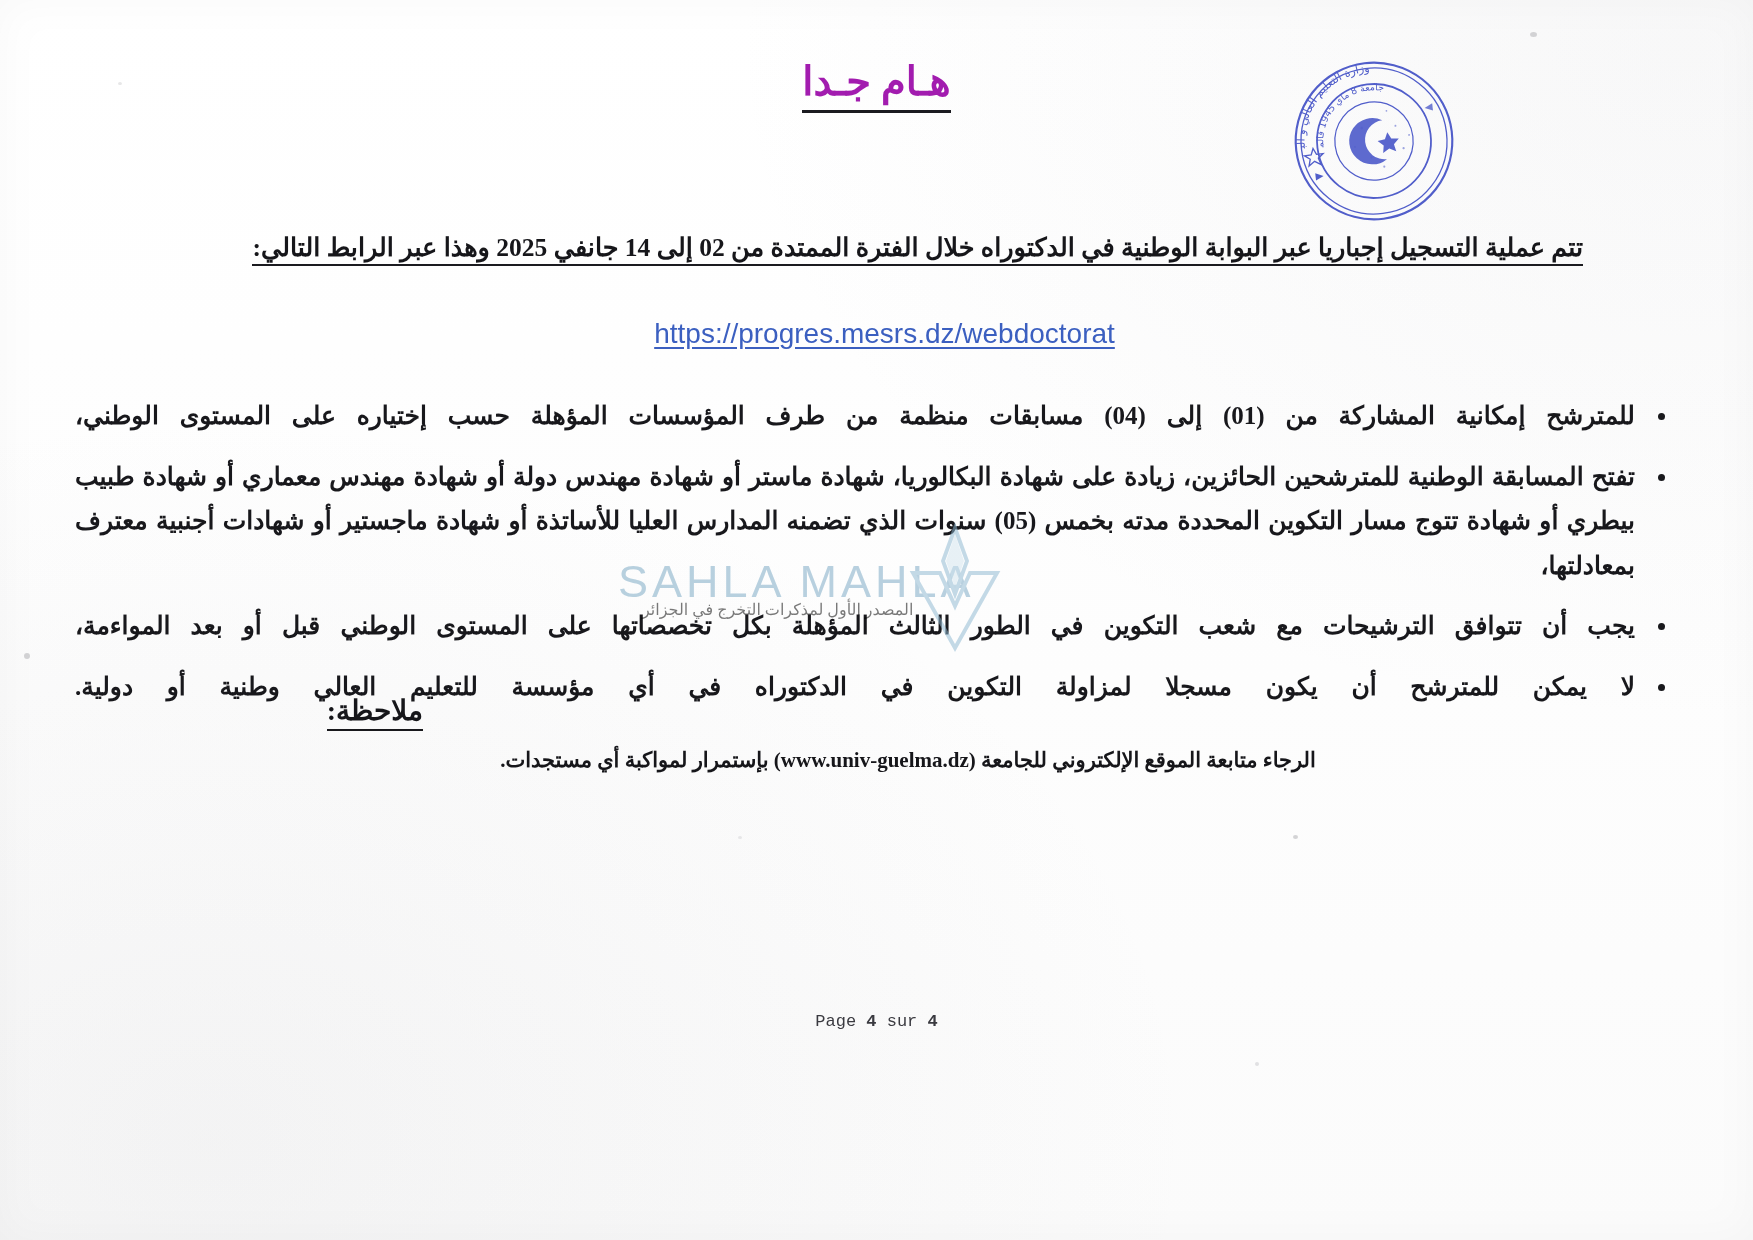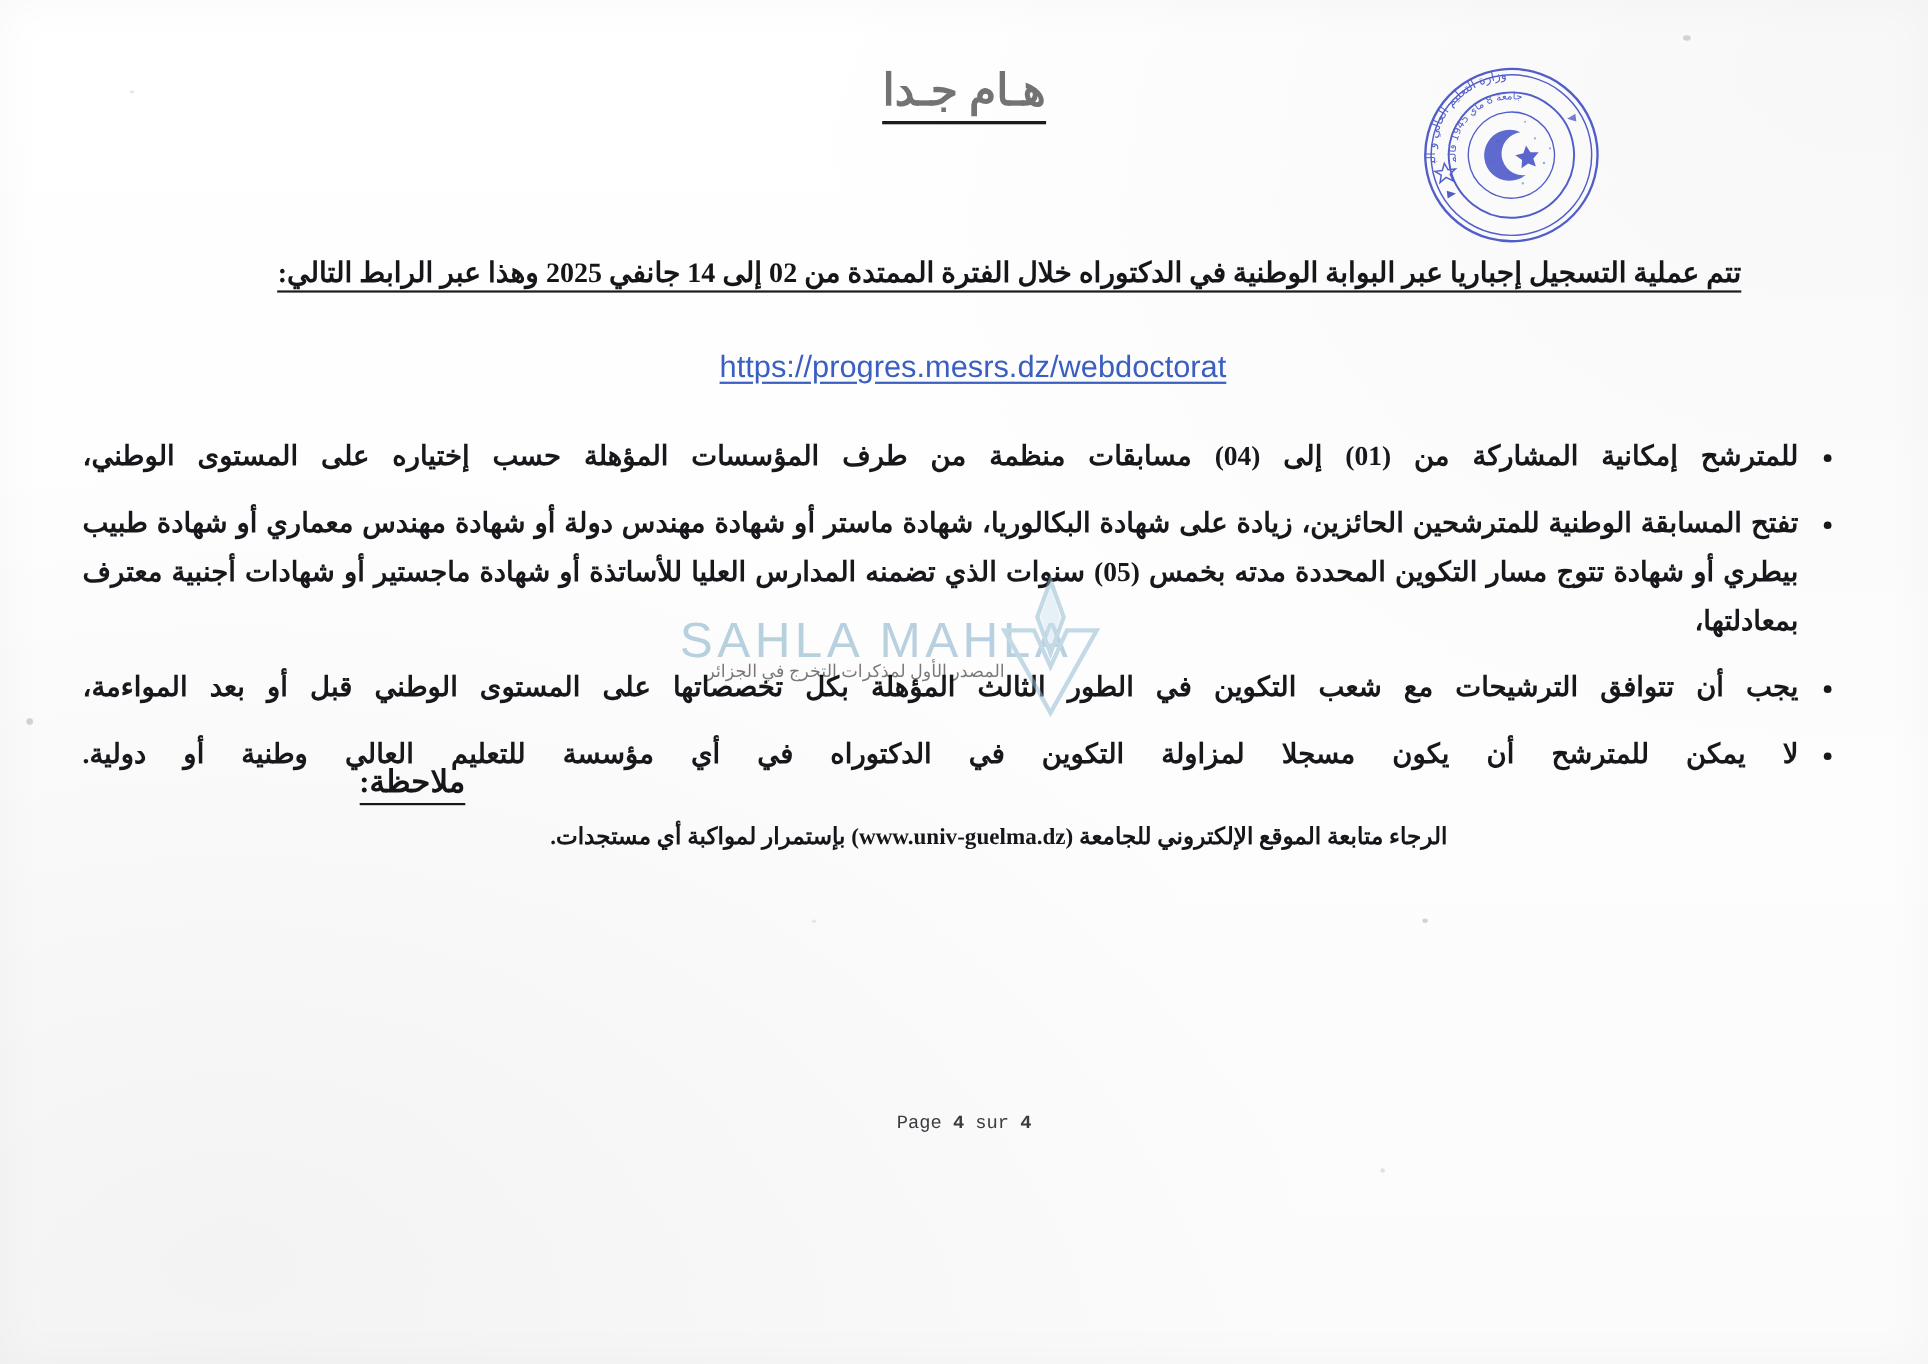--- a/index.html
+++ b/index.html
@@ -45,21 +45,21 @@
   
   .title {
     position: absolute;
     top: 58px;
     left: 0;
     width: 100%;
     text-align: center;
     font-size: 40px;
     font-weight: 700;
     letter-spacing: 2px;
-    color: #737373;
+    color: #a21caf;
   }
   .title span.u {
     border-bottom: 3px solid #1b1b20;
     padding-bottom: 6px;
   }
 
   
   .stamp {
     position: absolute;
     top: 52px;

